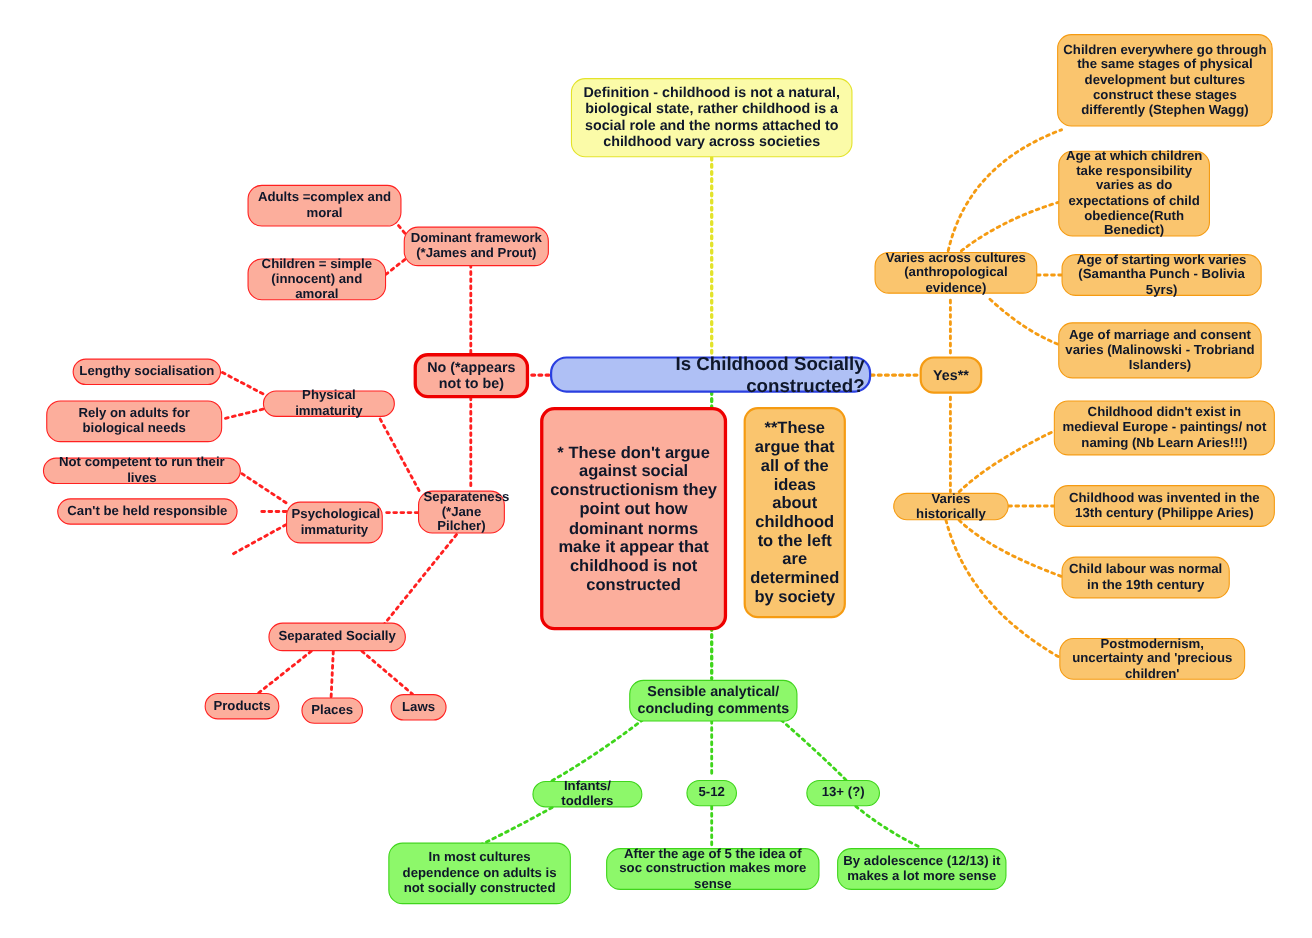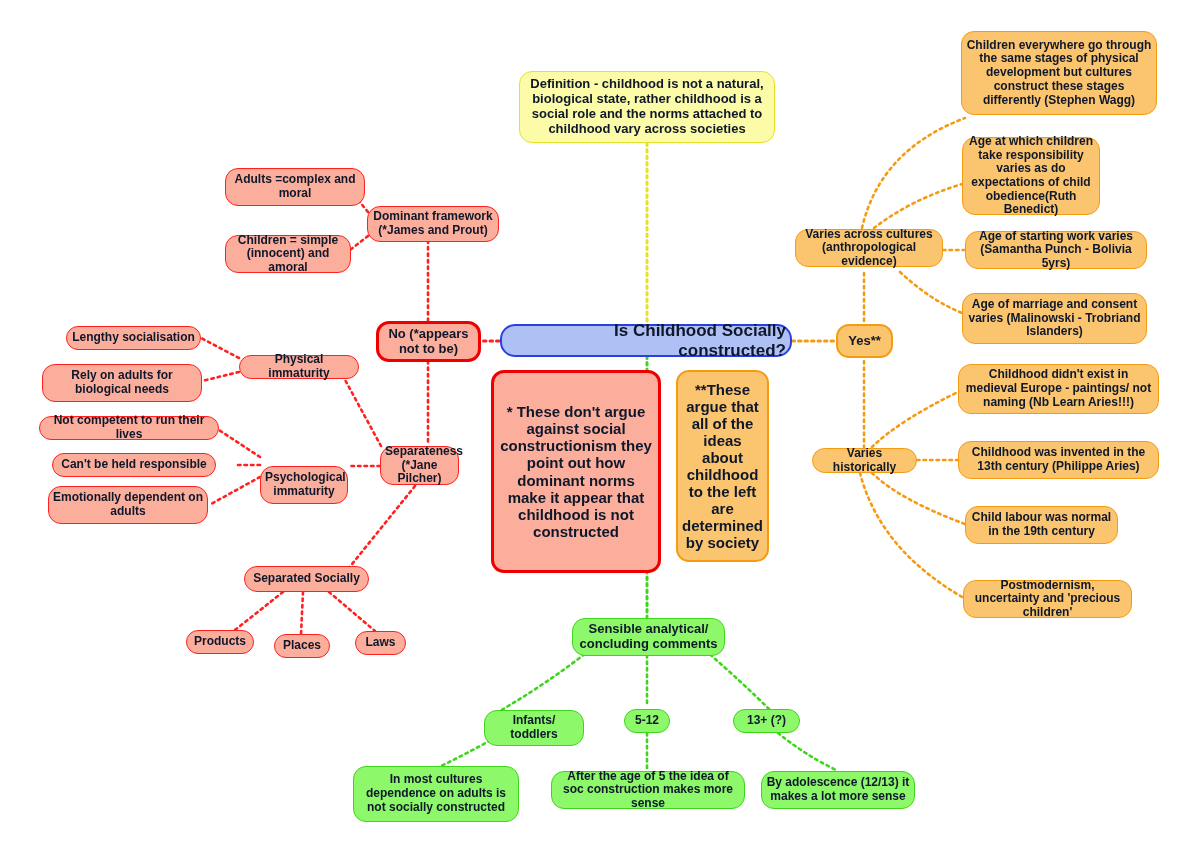--- a/index.html
+++ b/index.html
@@ -195,35 +195,32 @@
   </div>
 
   <div class="node n-red sz-12" style="left:66px; top:326px; width:135px; height:24px;">
     <span>Lengthy socialisation</span>
   </div>
 
   <div class="node n-red sz-12" style="left:42px; top:364px; width:160px; height:38px;">
     <span>Rely on adults for biological needs</span>
   </div>
 
-  <div class="node n-red sz-12" style="left:260px; top:466px; width:88px; height:38px;justify-content:center;">
+  <div class="node n-red sz-12" style="left:260px; top:456px; width:88px; height:38px;justify-content:center;">
     <span>Psychological immaturity</span>
   </div>
 
   <div class="node n-red sz-12" style="left:39px; top:416px; width:180px; height:24px;">
     <span>Not competent to run their lives</span>
   </div>
 
   <div class="node n-red sz-12" style="left:52px; top:453px; width:164px; height:24px;">
     <span>Can't be held responsible</span>
   </div>
 
-  <div class="node n-red sz-12" style="left:48px; top:486px; width:160px; height:38px;">
-    <span>Emotionally dependent on adults</span>
-  </div>
 
   <div class="node n-red sz-12" style="left:244px; top:566px; width:125px; height:26px;">
     <span>Separated Socially</span>
   </div>
 
   <div class="node n-red sz-12" style="left:186px; top:630px; width:68px; height:24px;">
     <span>Products</span>
   </div>
 
   <div class="node n-red sz-12" style="left:274px; top:634px; width:56px; height:24px;">
@@ -279,21 +276,21 @@
   </div>
 
   <div class="node n-orange sz-12" style="left:963px; top:580px; width:169px; height:38px;">
     <span>Postmodernism, uncertainty and 'precious children'</span>
   </div>
 
   <div class="node n-green sz-13" style="left:572px; top:618px; width:153px; height:38px;">
     <span>Sensible analytical/ concluding comments</span>
   </div>
 
-  <div class="node n-green sz-12" style="left:484px; top:710px; width:100px; height:36px;">
+  <div class="node n-green sz-12" style="left:484px; top:710px; width:100px; height:24px;">
     <span>Infants/ toddlers</span>
   </div>
 
   <div class="node n-green sz-12" style="left:353px; top:766px; width:166px; height:56px;">
     <span>In most cultures dependence on adults is not socially constructed</span>
   </div>
 
   <div class="node n-green sz-12" style="left:624px; top:709px; width:46px; height:24px;">
     <span>5-12</span>
   </div>

